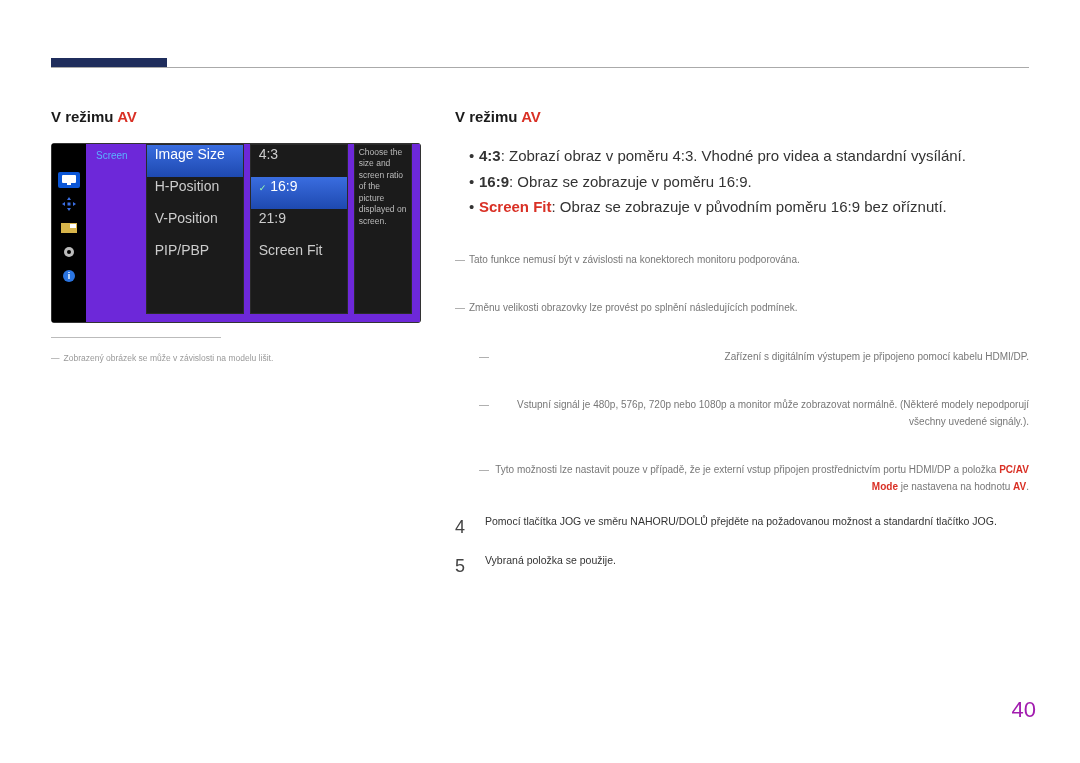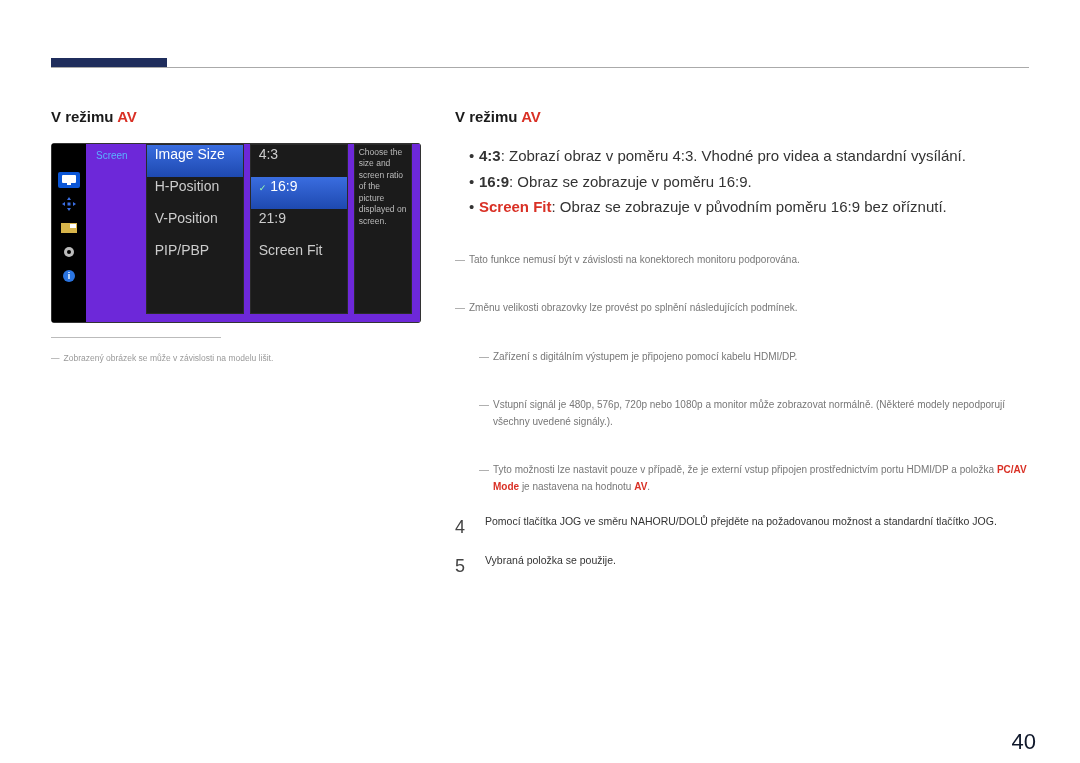--- a/index.html
+++ b/index.html
@@ -160,45 +160,45 @@
     line-height: 1.65;
     margin-top: 8px;
   }
   .notes .line { position: relative; padding-left: 14px; margin-top: 32px; }
   .notes .line::before {
     content: "―";
     position: absolute;
     left: 0;
     color: #999;
   }
-  .notes .sub { margin-left: 24px; padding-left: 14px; }
+  .notes .sub { margin-left: 24px; padding-left: 14px; text-align: right; }
   .notes .rr { color: #d93025; font-weight: 600; }
   .steps {
     margin-top: 18px;
     font-size: 10.5px;
     color: #333;
     line-height: 1.6;
   }
   .step {
     display: flex;
     gap: 14px;
     margin-bottom: 10px;
   }
   .step-num {
     font-size: 18px;
     font-weight: 300;
     color: #444;
     width: 16px;
   }
   .page-num {
     position: absolute;
-    bottom: 8px;
+    bottom: 40px;
     right: 44px;
     font-size: 22px;
-    color: #0f172a;
+    color: #a21caf;
     font-weight: 300;
   }
 </style>
 </head>
 <body>
 
 <div class="top-bar"></div>
 <div class="top-rule"></div>
 
 <div class="col-left">

